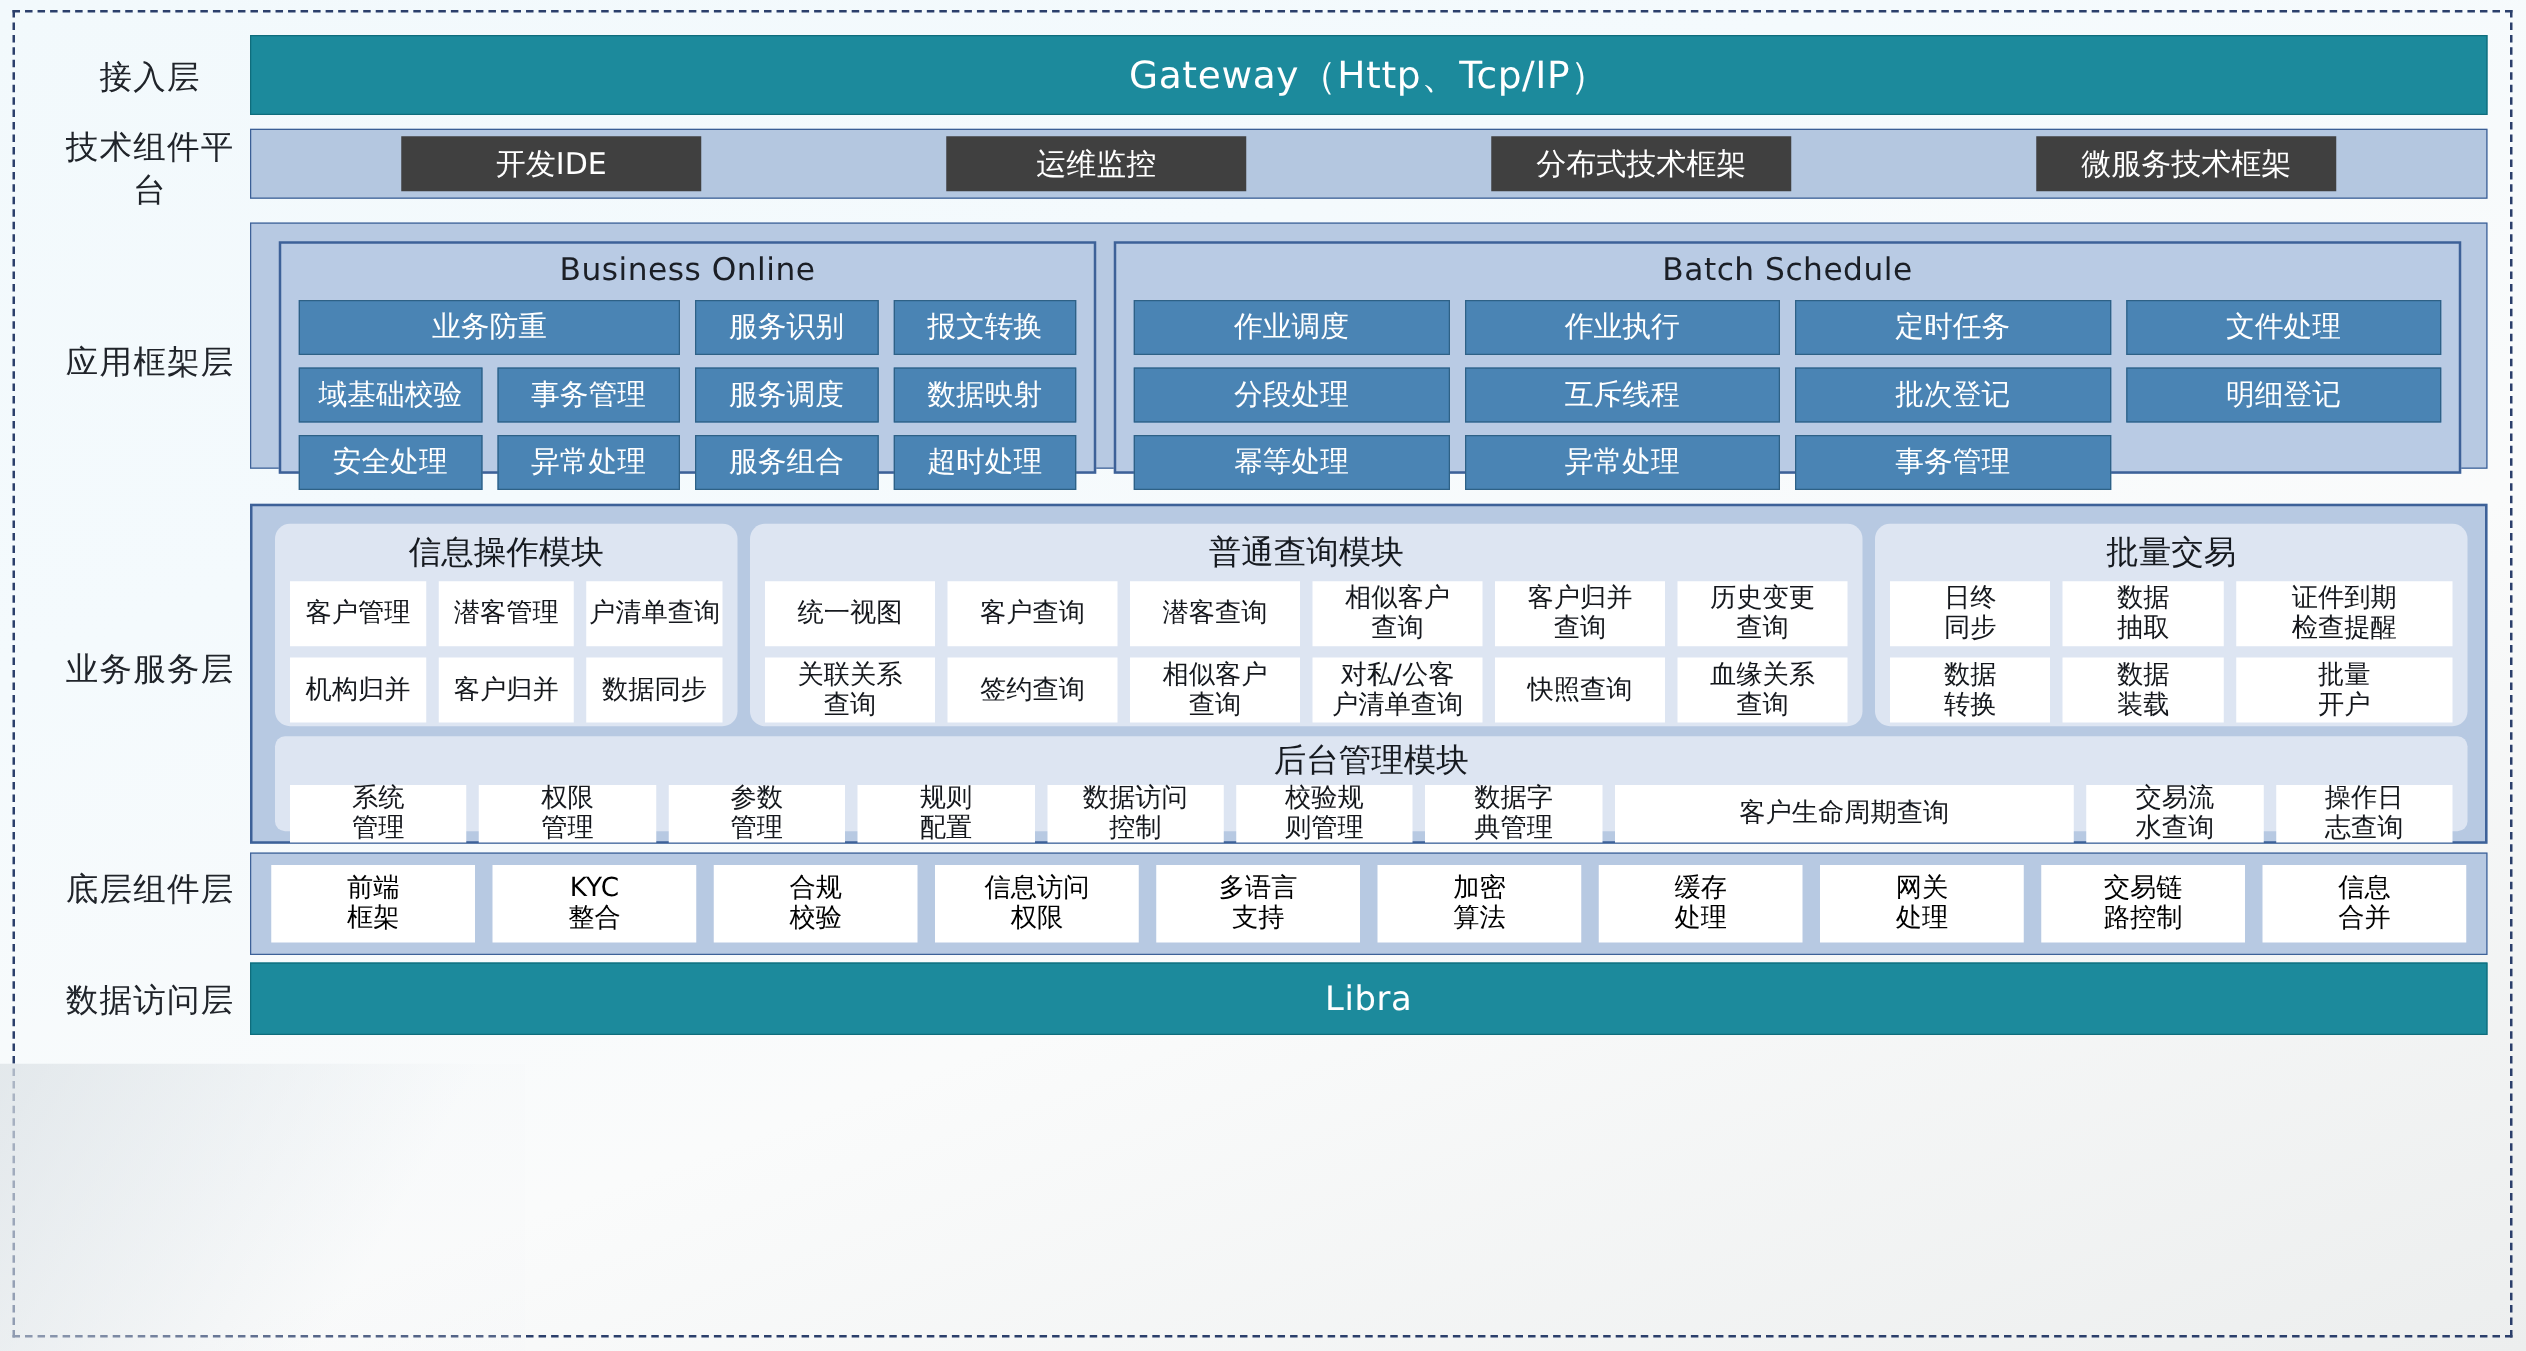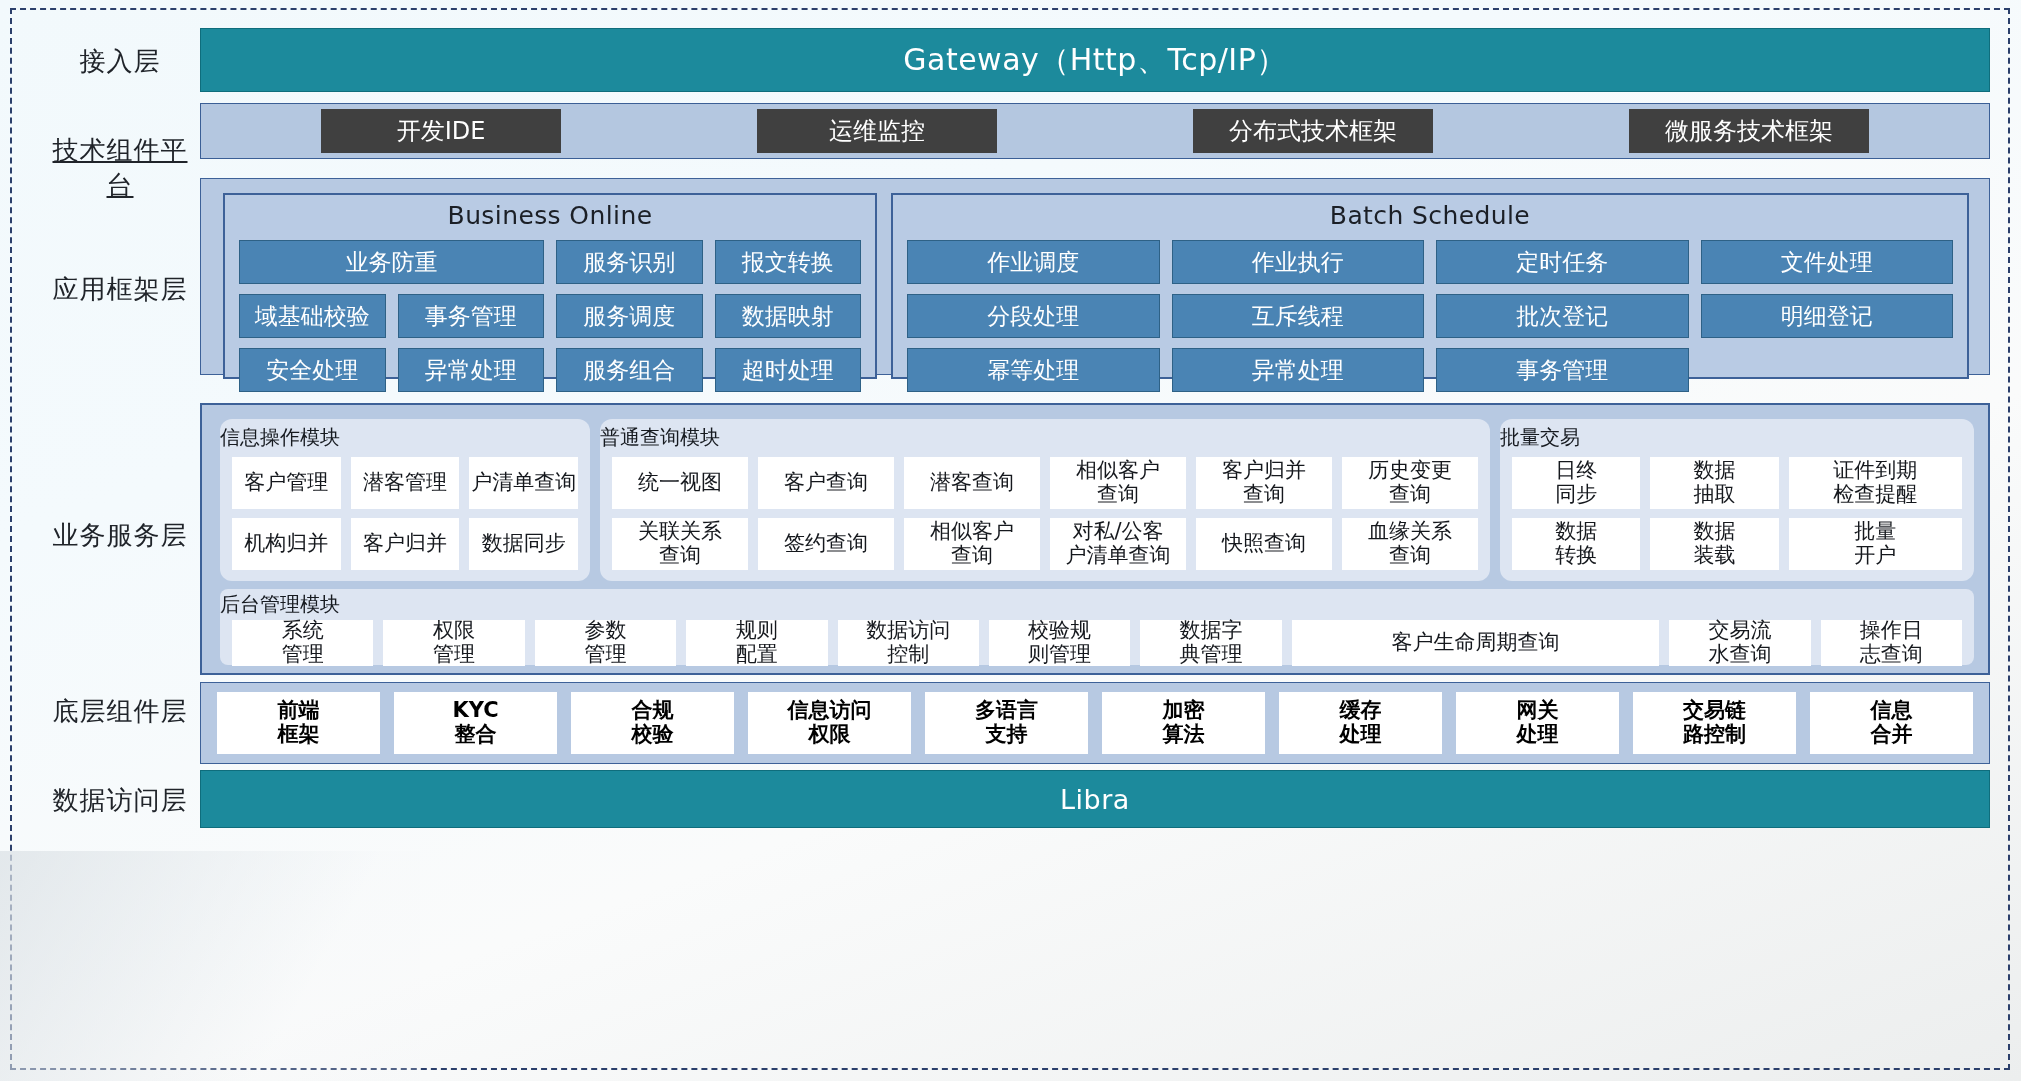--- a/index.html
+++ b/index.html
@@ -135,22 +135,22 @@
     border: 2px solid #3d6198;
     box-sizing: border-box;
   }
   .modcard {
     position: absolute;
     background: #dde5f2;
     border-radius: 12px;
     box-sizing: border-box;
   }
   .modcard-title {
-    text-align: left;
-    font-size: 20px;
+    text-align: center;
+    font-size: 26px;
     color: #161a20;
     padding-top: 5px;
   }
   .wgrid {
     display: grid;
     gap: 9px 10px;
     padding: 6px 12px 10px 12px;
     box-sizing: border-box;
   }
   .wbox {
@@ -167,21 +167,20 @@
 
   
   .bcl-row {
     position: absolute;
     left: 0; top: 0; right: 0; bottom: 0;
     display: flex;
     align-items: center;
     gap: 14px;
     padding: 0 16px;
     box-sizing: border-box;
-    font-weight: bold;
   }
   .bcl-box {
     background: #fff;
     font-size: 21px;
     height: 62px;
     flex: 1 1 0;
     display: flex;
     align-items: center;
     justify-content: center;
     text-align: center;
@@ -190,21 +189,21 @@
   }
 </style>
 </head>
 <body>
 
 <div id="canvas">
 
   <div class="dashed-frame"></div>
 
   <div class="layer-label" style="top:44px;">接入层</div>
-  <div class="layer-label" style="top:133px;text-decoration:underline;">技术组件平台</div>
+  <div class="layer-label" style="top:100px;">技术组件平台</div>
   <div class="layer-label" style="top:272px;">应用框架层</div>
   <div class="layer-label" style="top:518px;">业务服务层</div>
   <div class="layer-label" style="top:694px;">底层组件层</div>
   <div class="layer-label" style="top:783px;">数据访问层</div>
 
   <div class="band teal-band" style="left:200px; top:28px; width:1790px; height:64px;">
     <span>Gateway（Http、Tcp/IP）</span>
   </div>
 
   <div class="band lightblue-band" style="left:200px; top:103px; width:1790px; height:56px;">

